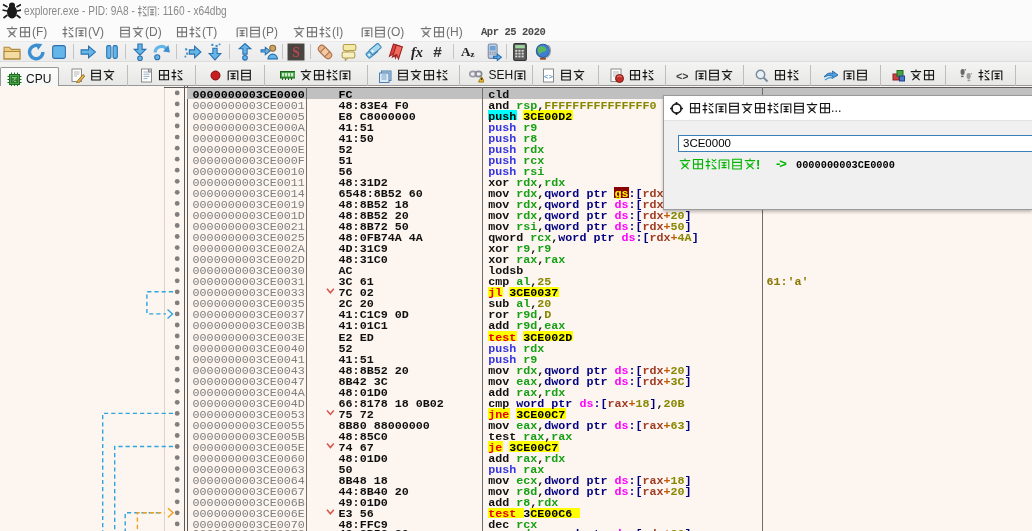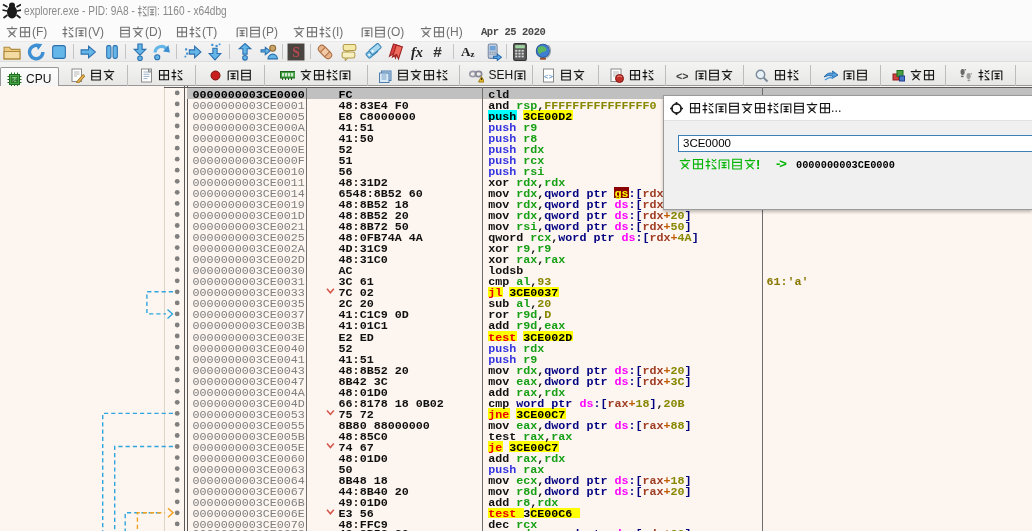--- a/index.html
+++ b/index.html
@@ -597,34 +597,34 @@
 <span class="p">push </span><span class="r">rsi</span>
 <span class="m">xor </span><span class="r">rdx</span><span class="m">,</span><span class="r">rdx</span>
 <span class="m">mov </span><span class="r">rdx</span><span class="m">,</span><span class="sz">qword ptr </span><span class="gs">gs</span><span class="br">:[</span><span class="mr">rdx</span><span class="pl">+</span><span class="dp">60</span><span class="br">]</span>
 <span class="m">mov </span><span class="r">rdx</span><span class="m">,</span><span class="sz">qword ptr </span><span class="sg">ds</span><span class="br">:[</span><span class="mr">rdx</span><span class="pl">+</span><span class="dp">18</span><span class="br">]</span>
 <span class="m">mov </span><span class="r">rdx</span><span class="m">,</span><span class="sz">qword ptr </span><span class="sg">ds</span><span class="br">:[</span><span class="mr">rdx</span><span class="pl">+</span><span class="dp">20</span><span class="br">]</span>
 <span class="m">mov </span><span class="r">rsi</span><span class="m">,</span><span class="sz">qword ptr </span><span class="sg">ds</span><span class="br">:[</span><span class="mr">rdx</span><span class="pl">+</span><span class="dp">50</span><span class="br">]</span>
 <span class="m">qword </span><span class="r">rcx</span><span class="m">,</span><span class="sz">word ptr </span><span class="sg">ds</span><span class="br">:[</span><span class="mr">rdx</span><span class="pl">+</span><span class="dp">4A</span><span class="br">]</span>
 <span class="m">xor </span><span class="r">r9</span><span class="m">,</span><span class="r">r9</span>
 <span class="m">xor </span><span class="r">rax</span><span class="m">,</span><span class="r">rax</span>
 <span class="m">lodsb</span>
-<span class="m">cmp </span><span class="r">al</span><span class="m">,</span><span class="v">93</span>
+<span class="m">cmp </span><span class="r">al</span><span class="m">,</span><span class="v">25</span>
 <span class="jm">jl</span><span class="m"> </span><span class="jt">3CE0037</span>
 <span class="m">sub </span><span class="r">al</span><span class="m">,</span><span class="v">20</span>
 <span class="m">ror </span><span class="r">r9d</span><span class="m">,</span><span class="v">D</span>
 <span class="m">add </span><span class="r">r9d</span><span class="m">,</span><span class="r">eax</span>
 <span class="jm">test</span><span class="m"> </span><span class="jt">3CE002D</span>
 <span class="p">push </span><span class="r">rdx</span>
 <span class="p">push </span><span class="r">r9</span>
 <span class="m">mov </span><span class="r">rdx</span><span class="m">,</span><span class="sz">qword ptr </span><span class="sg">ds</span><span class="br">:[</span><span class="mr">rdx</span><span class="pl">+</span><span class="dp">20</span><span class="br">]</span>
 <span class="m">mov </span><span class="r">eax</span><span class="m">,</span><span class="sz">dword ptr </span><span class="sg">ds</span><span class="br">:[</span><span class="mr">rdx</span><span class="pl">+</span><span class="dp">3C</span><span class="br">]</span>
 <span class="m">add </span><span class="r">rax</span><span class="m">,</span><span class="r">rdx</span>
 <span class="m">cmp </span><span class="sz">word ptr </span><span class="sg">ds</span><span class="br">:[</span><span class="mr">rax</span><span class="pl">+</span><span class="dp">18</span><span class="br">]</span><span class="m">,</span><span class="v">20B</span>
 <span class="jm">jne</span><span class="m"> </span><span class="jt">3CE00C7</span>
-<span class="m">mov </span><span class="r">eax</span><span class="m">,</span><span class="sz">dword ptr </span><span class="sg">ds</span><span class="br">:[</span><span class="mr">rax</span><span class="pl">+</span><span class="dp">88</span><span class="br">]</span>
+<span class="m">mov </span><span class="r">eax</span><span class="m">,</span><span class="sz">dword ptr </span><span class="sg">ds</span><span class="br">:[</span><span class="mr">rax</span><span class="pl">+</span><span class="dp">63</span><span class="br">]</span>
 <span class="m">test </span><span class="r">rax</span><span class="m">,</span><span class="r">rax</span>
 <span class="jm">je</span><span class="m"> </span><span class="jt">3CE00C7</span>
 <span class="m">add </span><span class="r">rax</span><span class="m">,</span><span class="r">rdx</span>
 <span class="p">push </span><span class="r">rax</span>
 <span class="m">mov </span><span class="r">ecx</span><span class="m">,</span><span class="sz">dword ptr </span><span class="sg">ds</span><span class="br">:[</span><span class="mr">rax</span><span class="pl">+</span><span class="dp">18</span><span class="br">]</span>
 <span class="m">mov </span><span class="r">r8d</span><span class="m">,</span><span class="sz">dword ptr </span><span class="sg">ds</span><span class="br">:[</span><span class="mr">rax</span><span class="pl">+</span><span class="dp">20</span><span class="br">]</span>
 <span class="m">add </span><span class="r">r8</span><span class="m">,</span><span class="r">rdx</span>
 <span class="jm">test</span><span class="m"> </span><span class="jt">3CE00C6</span>
 <span class="m">dec </span><span class="r">rcx</span>
 <span class="m">mov </span><span class="r">rdx</span><span class="m">,</span><span class="sz">qword ptr </span><span class="sg">ds</span><span class="br">:[</span><span class="mr">rdx</span><span class="pl">+</span><span class="dp">20</span><span class="br">]</span></pre>

